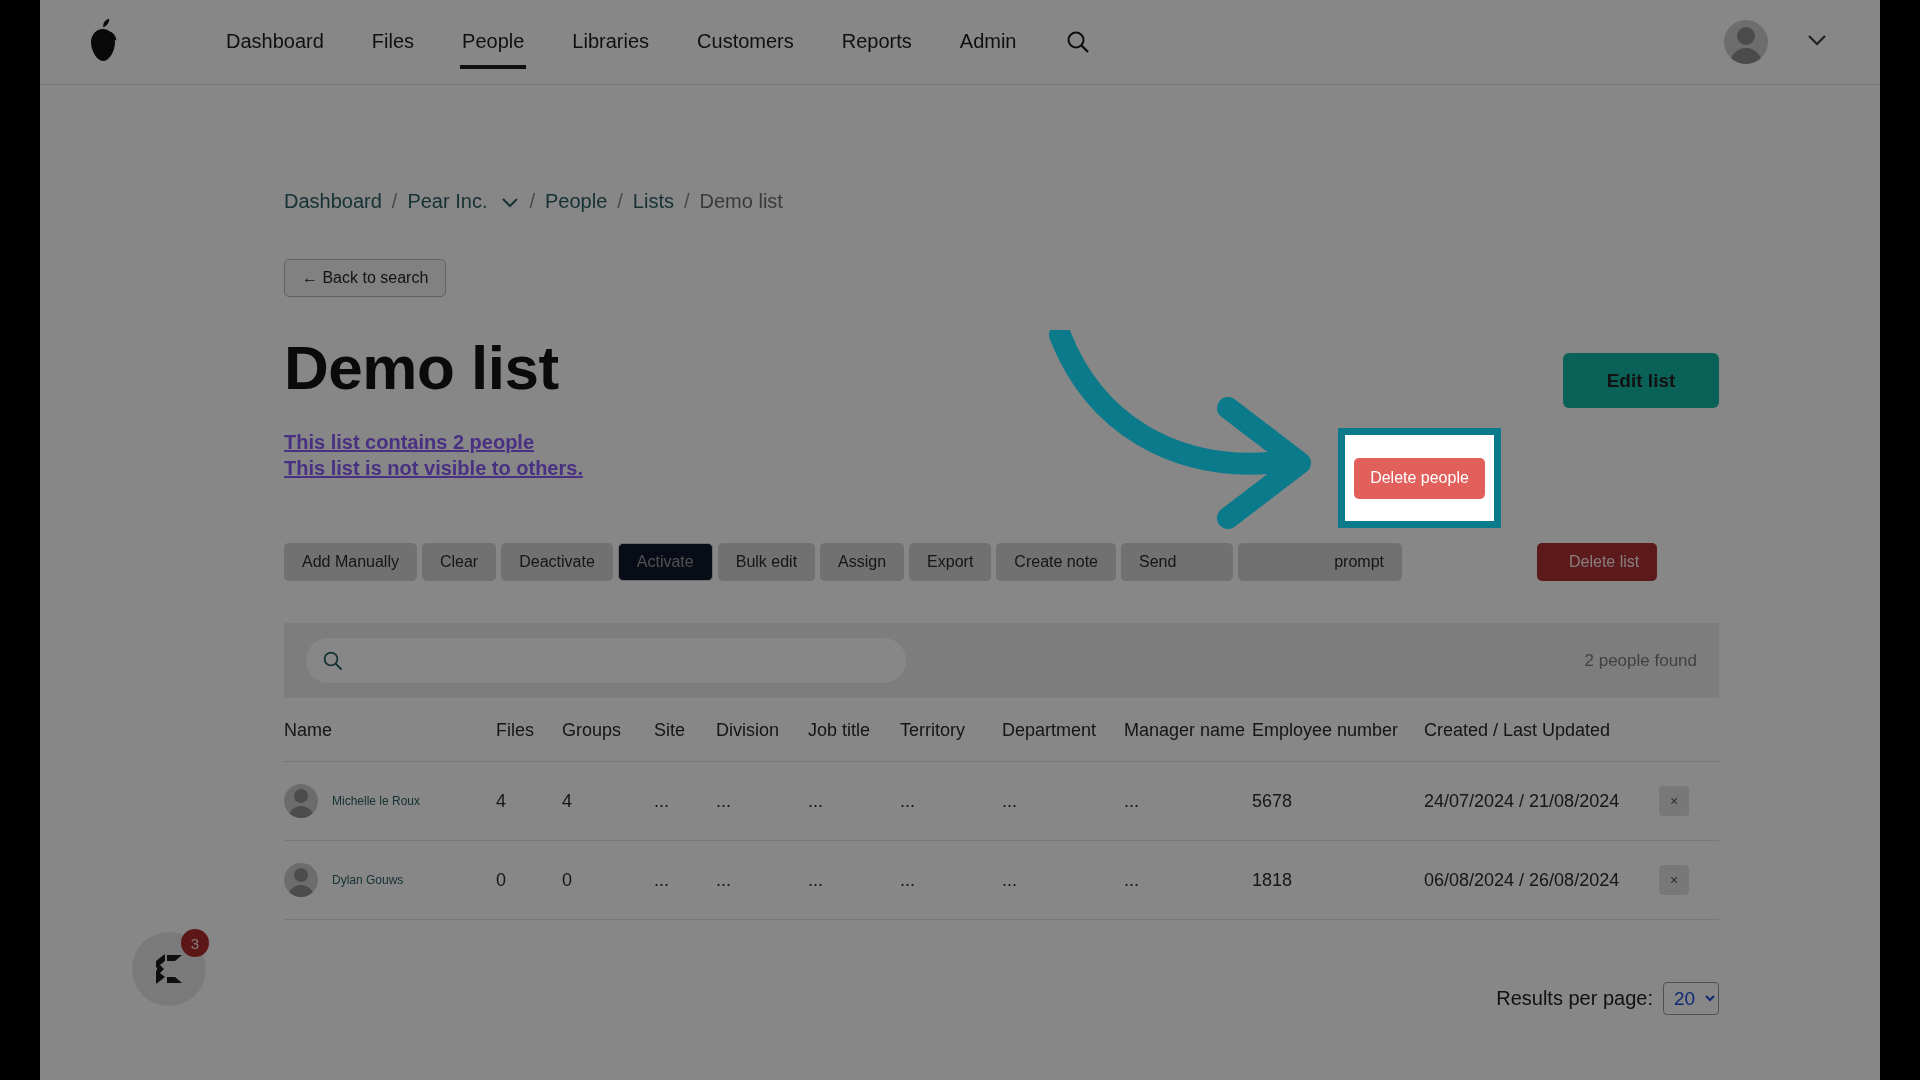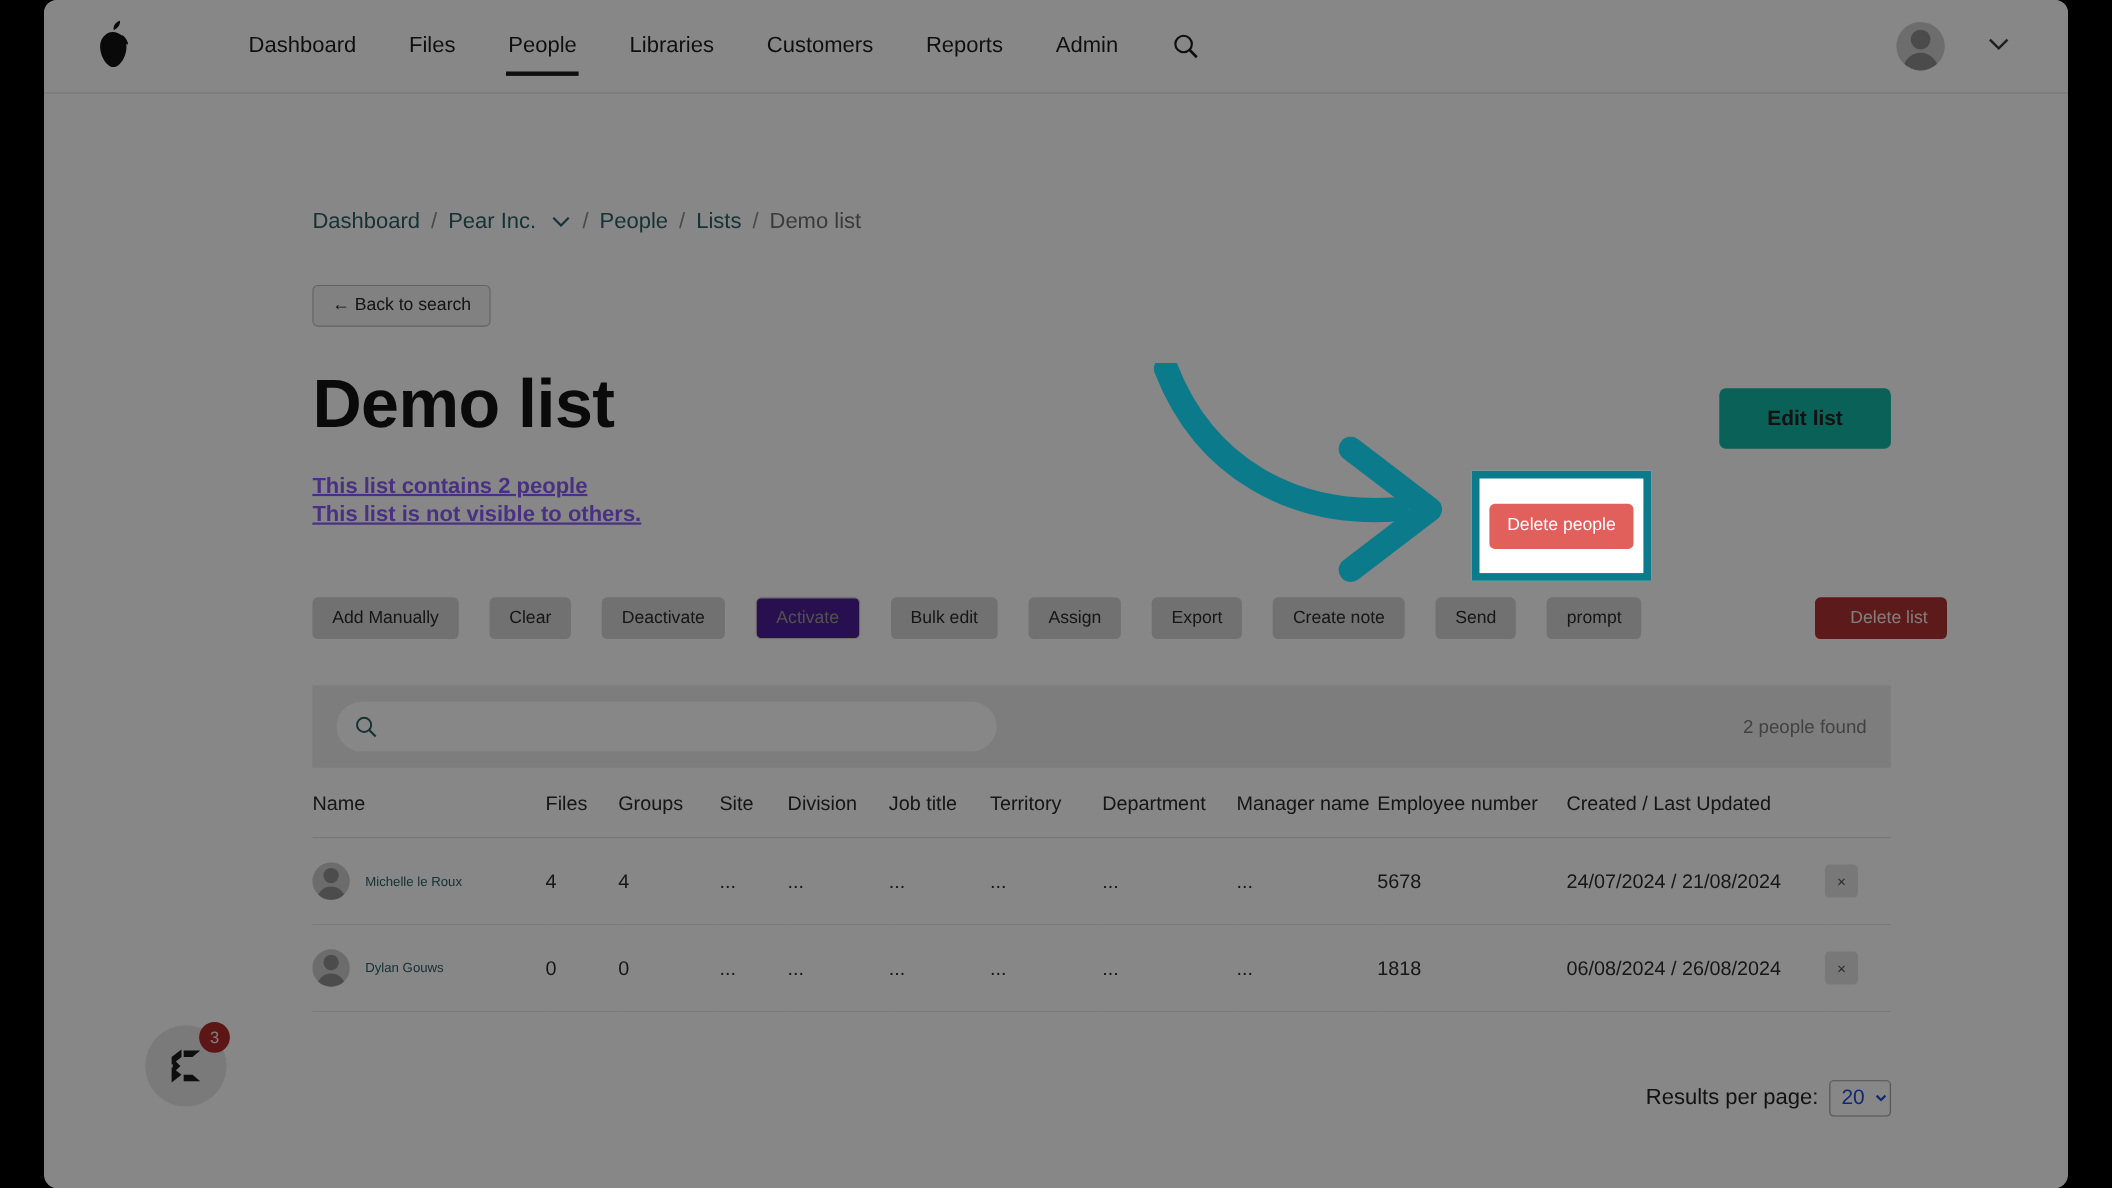--- a/index.html
+++ b/index.html
@@ -31,21 +31,20 @@
 
   
   #page {
     position: absolute;
     left: 40px;
     top: 0;
     width: 1840px;
     height: 1080px;
     background: #ffffff;
     overflow: hidden;
-    border-radius: 12px;
   }
   
   #dim-overlay {
     position: absolute;
     left: 40px; top: 0;
     width: 1840px; height: 1080px;
     background: rgba(0,0,0,0.47);
     z-index: 30;
     pointer-events: none;
   }
@@ -196,38 +195,38 @@
     font-weight: bold;
     color: #8b5cf6;
     line-height: 1.28;
     text-decoration: underline;
   }
 
   
   #action-bar {
     display: flex;
     align-items: center;
-    gap: 28px;
+    gap: 5px;
     margin-top: 62px;
   }
   .action-btn {
     height: 38px;
     padding: 0 18px;
     background: #d6d6d6;
     border: none;
     border-radius: 5px;
     font-size: 16px;
     color: #2a2a2a;
     font-family: "Liberation Sans", sans-serif;
     white-space: nowrap;
     display: inline-flex;
     align-items: center;
   }
   .action-btn.disabled {
-    background: #4c1d95;
+    background: #0f172a;
     border: 1px solid #d2d2d2;
     color: #9a9a9a;
   }
   .action-btn.danger {
     background: #b03232;
     color: #ffe9e9;
   }
 
   
   #spotlight {

